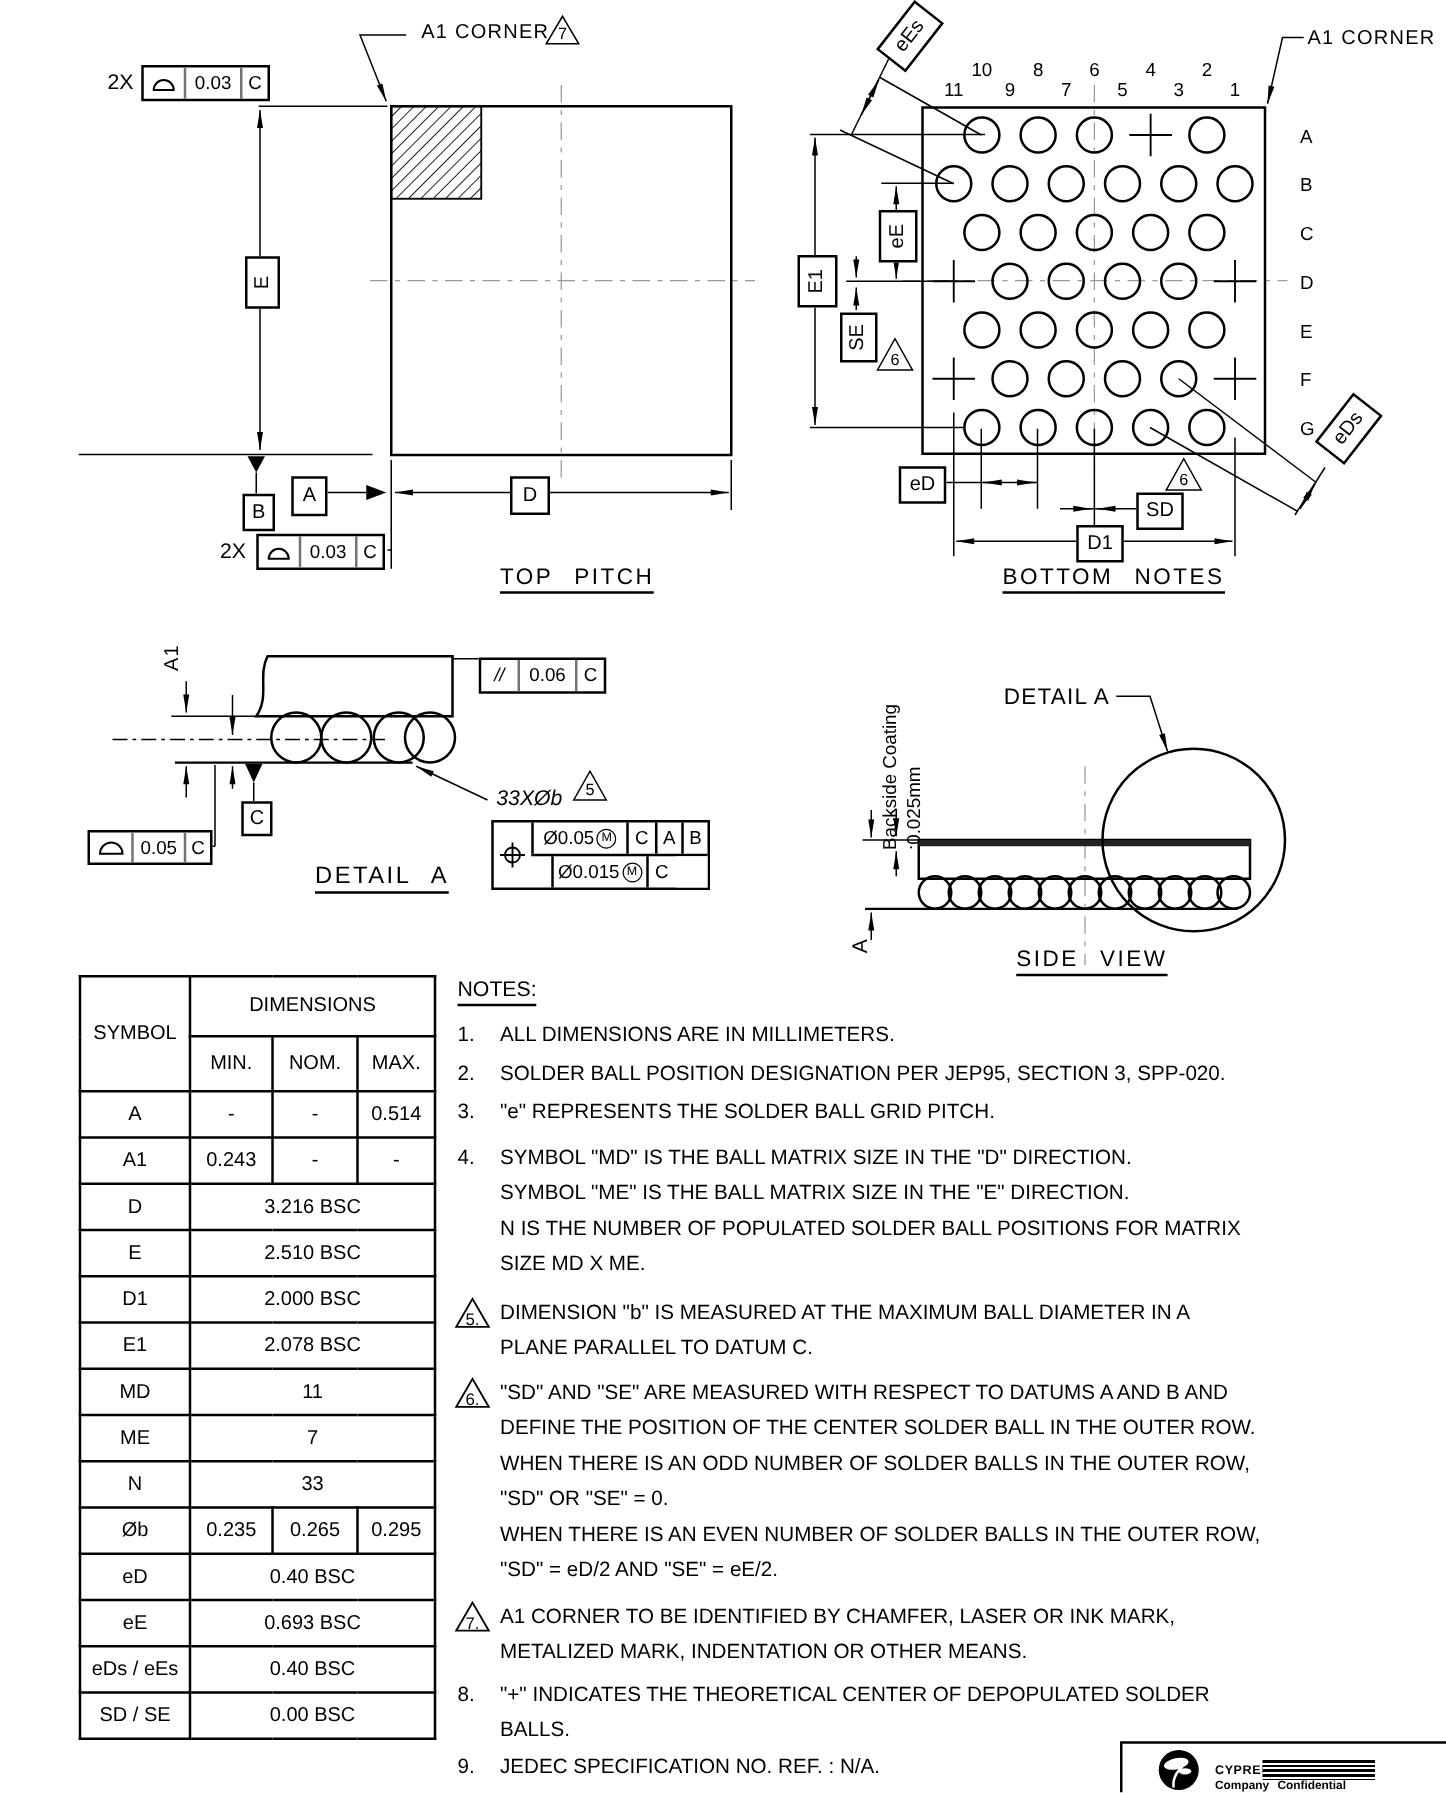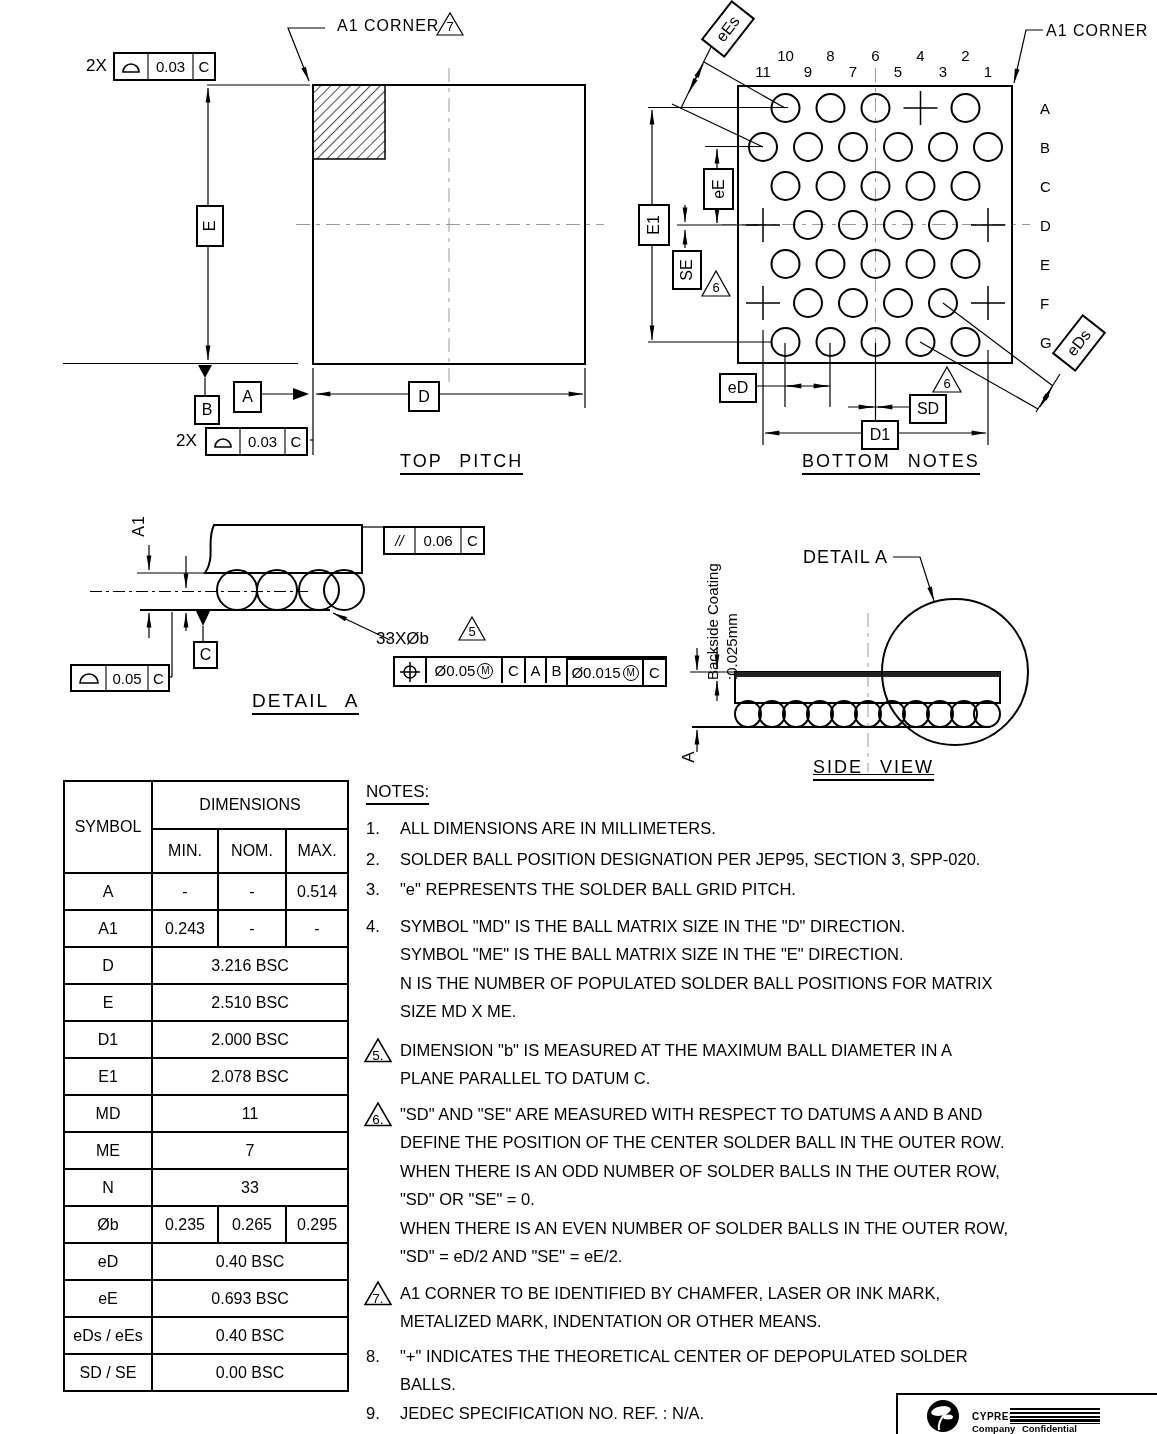--- a/index.html
+++ b/index.html
@@ -305,59 +305,59 @@
   <div class="boxlbl" style="left:193px;top:641px;width:21px;height:24px;">C</div>
   <div class="fcf" style="left:70px;top:664px;height:24px;">
     <span class="cell" style="width:33px;">
       <svg width="24" height="16" viewBox="0 0 24 16">
           <path d="M3 13 A9 9 0 0 1 21 13 Z" fill="none" stroke="#000" stroke-width="1.6"></path>
         </svg>
     </span>
     <span class="cell" style="width:42px;">0.05</span>
     <span class="cell" style="width:21px;">C</span>
   </div>
-  <div class="lbl" style="left:376px;top:630px;font-size:17px;">33XØb</div>
+  <div class="lbl" style="left:397px;top:630px;font-size:17px;font-style:italic;">33XØb</div>
 
   <div style="position:absolute;left:393px;top:656px;display:flex;border:2px solid #000;background:#fff;">
     <span style="width:30px;display:flex;align-items:center;justify-content:center;">
       <svg width="22" height="22" viewBox="0 0 22 22">
         <circle cx="11" cy="11" r="6" fill="none" stroke="#000" stroke-width="1.5"></circle>
         <line x1="11" y1="1" x2="11" y2="21" stroke="#000" stroke-width="1.5"></line>
         <line x1="1" y1="11" x2="21" y2="11" stroke="#000" stroke-width="1.5"></line>
       </svg>
     </span>
-    <span style="display:flex;flex-direction:row;">
+    <span style="display:flex;flex-direction:column;">
       <span style="display:flex;height:25px;">
         <span class="fcfcell" style="display:flex;align-items:center;justify-content:center;border-left:2px solid #000;width:74px;font-size:15px;">
             <span>Ø0.05</span>
             <span class="mcirc">M</span>
           </span>
         <span style="display:flex;align-items:center;justify-content:center;border-left:2px solid #000;width:21px;font-size:15px;">C</span>
         <span style="display:flex;align-items:center;justify-content:center;border-left:2px solid #000;width:19px;font-size:15px;">A</span>
         <span style="display:flex;align-items:center;justify-content:center;border-left:2px solid #000;width:19px;font-size:15px;">B</span>
       </span>
       <span style="display:flex;height:25px;border-top:2px solid #000;">
-        <span style="display:flex;align-items:center;justify-content:center;border-left:2px solid #000;width:74px;font-size:15px;">
+        <span style="display:flex;align-items:center;justify-content:center;border-left:2px solid #000;width:74px;font-size:15px;margin-left:16px;">
             <span>Ø0.015</span>
             <span class="mcirc">M</span>
           </span>
         <span style="display:flex;align-items:center;justify-content:center;border-left:2px solid #000;border-right:2px solid #000;width:21px;font-size:15px;margin-right:-2px;">C</span>
         <span style="flex:1;background:#fff;"></span>
       </span>
     </span>
   </div>
   <div class="lbl viewtitle" style="left:252px;top:691px;font-size:19px;">DETAIL  A</div>
 
   <div class="lbl" style="left:623px;top:560px;width:200px;height:40px;transform:rotate(-90deg);font-size:15px;line-height:19px;text-align:left;">
     <div>Backside  Coating</div>
     <div>:0.025mm</div>
   </div>
   <div class="lbl cad" style="left:803px;top:548px;font-size:18px;">DETAIL  A</div>
   <div class="lbl cad rot" style="left:682px;top:748px;font-size:17px;">A</div>
-  <div class="lbl viewtitle" style="left:813px;top:758px;text-decoration:underline;">SIDE VIEW</div>
+  <div class="lbl viewtitle" style="left:813px;top:758px;">SIDE VIEW</div>
 
   <div id="dim-table">
     <table>
       <colgroup>
           <col style="width:88px">
           <col style="width:66px">
           <col style="width:68px">
           <col style="width:62px">
         </colgroup>
       <tbody>

